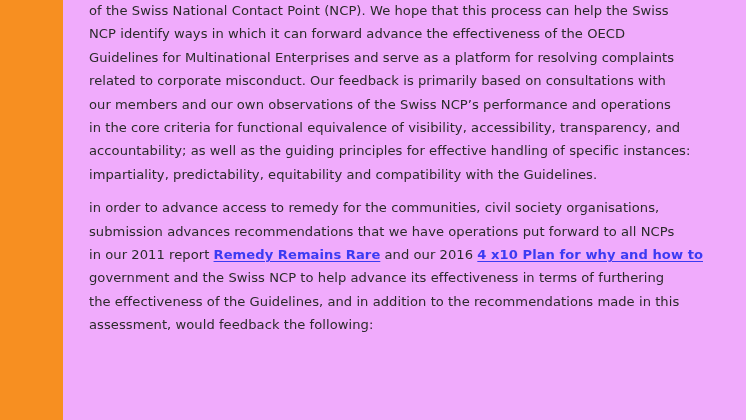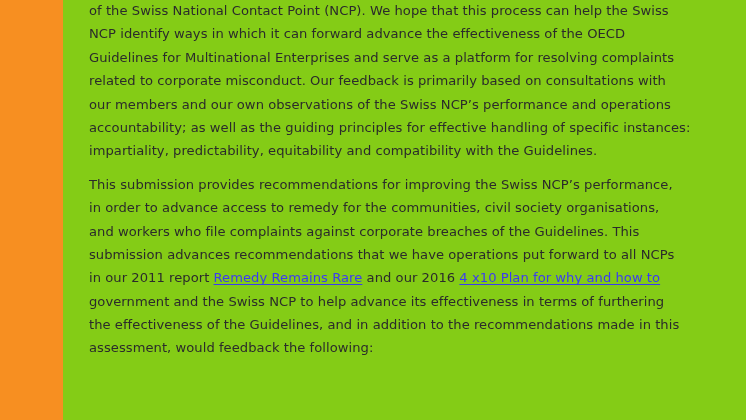--- a/index.html
+++ b/index.html
@@ -7,21 +7,21 @@
       padding: 0;
       width: 746px;
       height: 420px;
       overflow: hidden;
       background: #ffffff;
     }
     .page {
       position: relative;
       width: 746px;
       height: 420px;
-      background: #84cc16;
+      background: #f0abfc;
     }
     .sidebar-bar {
       position: absolute;
       left: 0;
       top: 0;
       width: 63px;
       height: 420px;
       background: #f78f21;
     }
     .content {
@@ -44,43 +44,43 @@
     }
     .line {
       display: block;
       height: 23.4px;
     }
     a.doc-link {
       color: #3b3bf2;
       text-decoration: underline;
       text-underline-offset: 2px;
       text-decoration-thickness: 1px;
+      font-weight: bold;
     }
   </style>
 </head>
 <body>
 
 <div class="page">
   <div class="sidebar-bar"></div>
 
   <div class="content">
     <p class="para">
       <span class="line">of the Swiss National Contact Point (NCP). We hope that this process can help the Swiss</span>
       <span class="line">NCP identify ways in which it can forward advance the effectiveness of the OECD</span>
       <span class="line">Guidelines for Multinational Enterprises and serve as a platform for resolving complaints</span>
       <span class="line">related to corporate misconduct. Our feedback is primarily based on consultations with</span>
       <span class="line">our members and our own observations of the Swiss NCP’s performance and operations</span>
+      <span class="line">in the core criteria for functional equivalence of visibility, accessibility, transparency, and</span>
       <span class="line">accountability; as well as the guiding principles for effective handling of specific instances:</span>
       <span class="line">impartiality, predictability, equitability and compatibility with the Guidelines.</span>
     </p>
 
     <p class="para">
-      <span class="line">This submission provides recommendations for improving the Swiss NCP’s performance,</span>
       <span class="line">in order to advance access to remedy for the communities, civil society organisations,</span>
-      <span class="line">and workers who file complaints against corporate breaches of the Guidelines. This</span>
       <span class="line">submission advances recommendations that we have operations put forward to all NCPs</span>
       <span class="line"><span>in our 2011 report </span><a class="doc-link" href="#">Remedy Remains Rare</a><span> and our 2016 </span><a class="doc-link" href="#">4 x10 Plan for why and how to</a></span>
       <span class="line">government and the Swiss NCP to help advance its effectiveness in terms of furthering</span>
       <span class="line">the effectiveness of the Guidelines, and in addition to the recommendations made in this</span>
       <span class="line">assessment, would feedback the following:</span>
     </p>
   </div>
 </div>
 
 </body></html>

